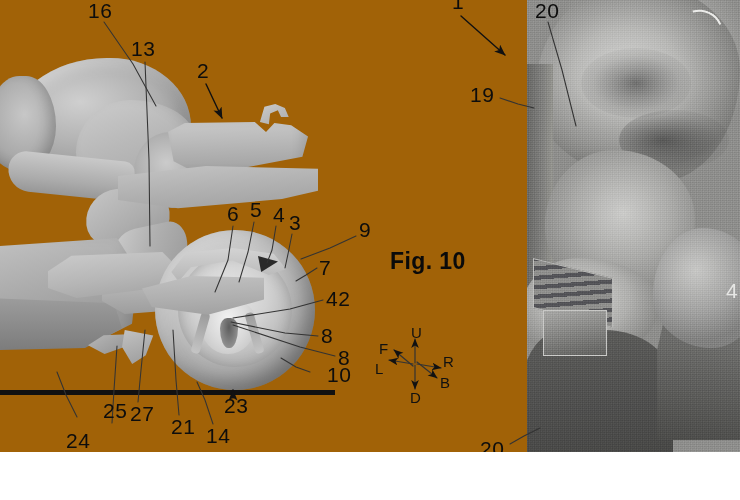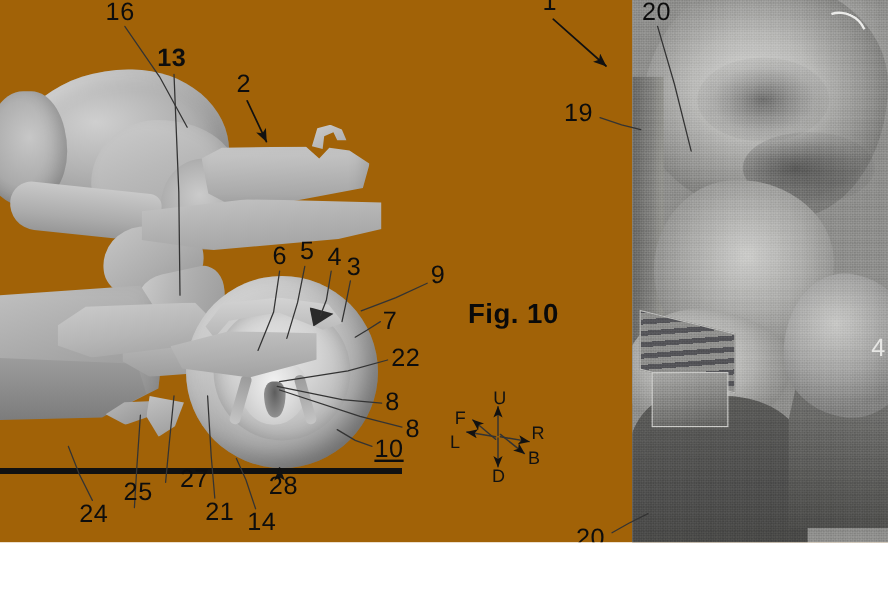--- a/index.html
+++ b/index.html
@@ -314,38 +314,38 @@
       <path d="M415,363 L415,339" marker-end="url(#arrowhead)"></path>
       <path d="M415,365 L415,389" marker-end="url(#arrowhead)"></path>
       <path d="M413,364 L389,360" marker-end="url(#arrowhead)"></path>
       <path d="M417,364 L441,368" marker-end="url(#arrowhead)"></path>
       <path d="M413,366 L394,350" marker-end="url(#arrowhead)"></path>
       <path d="M417,362 L437,378" marker-end="url(#arrowhead)"></path>
     </g>
   </svg>
 
   <div class="ref-num" style="left:88px;  top:0px;">16</div>
-  <div class="ref-num" style="left:131px; top:38px;font-weight:bold;">13</div>
+  <div class="ref-num" style="left:131px; top:38px;">13</div>
   <div class="ref-num" style="left:197px; top:60px;">2</div>
   <div class="ref-num" style="left:227px; top:203px;">6</div>
   <div class="ref-num" style="left:250px; top:199px;">5</div>
   <div class="ref-num" style="left:273px; top:204px;">4</div>
   <div class="ref-num" style="left:289px; top:212px;">3</div>
   <div class="ref-num" style="left:359px; top:219px;">9</div>
   <div class="ref-num" style="left:319px; top:257px;">7</div>
-  <div class="ref-num" style="left:326px; top:288px;">22</div>
+  <div class="ref-num" style="left:326px; top:288px;">42</div>
   <div class="ref-num" style="left:321px; top:325px;">8</div>
   <div class="ref-num" style="left:338px; top:347px;">8</div>
-  <div class="ref-num" style="left:312px; top:364px;text-decoration:underline;">10</div>
-  <div class="ref-num" style="left:224px; top:395px;">28</div>
+  <div class="ref-num" style="left:327px; top:364px;">10</div>
+  <div class="ref-num" style="left:224px; top:395px;">23</div>
   <div class="ref-num" style="left:206px; top:425px;">14</div>
   <div class="ref-num" style="left:171px; top:416px;">21</div>
-  <div class="ref-num" style="left:130px; top:389px;margin-left:20px;">27</div>
+  <div class="ref-num" style="left:130px; top:403px;">27</div>
   <div class="ref-num" style="left:103px; top:400px;">25</div>
-  <div class="ref-num" style="left:66px;  top:418px;">24</div>
+  <div class="ref-num" style="left:66px;  top:430px;">24</div>
   <div class="ref-num" style="left:54px; top:478px;">16</div>
 
   <div class="ref-num" style="left:452px; top:-9px;">1</div>
   <div class="ref-num" style="left:535px; top:0px;">20</div>
   <div class="ref-num" style="left:470px; top:84px;">19</div>
   <div class="ref-num" style="left:480px; top:438px;">20</div>
   <div class="ref-num" style="left:726px; top:280px; color:#e6e6e4;">4</div>
 
   <div class="fig-label" style="left:390px; top:248px;">Fig. 10</div>
 

